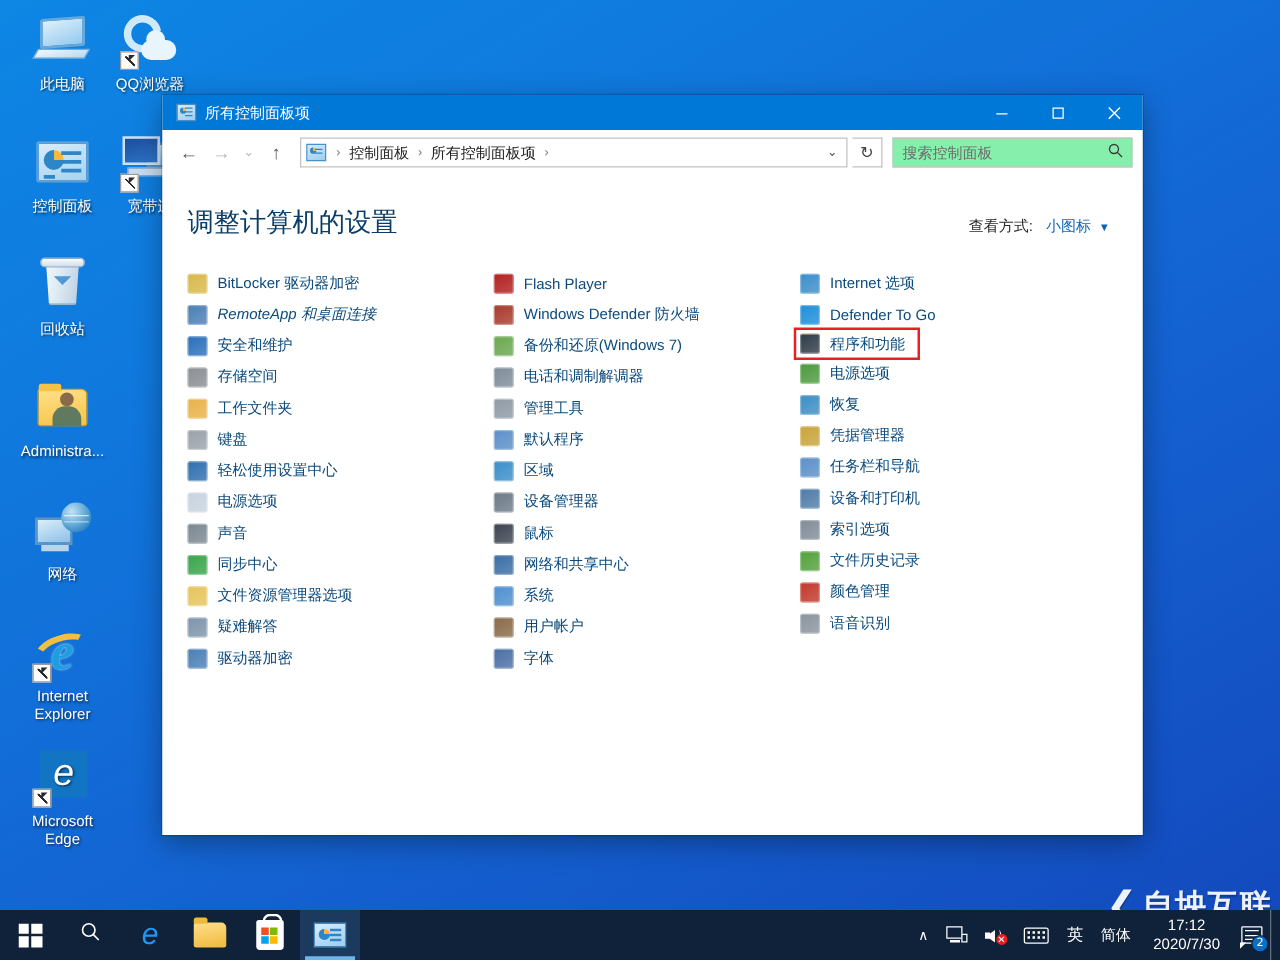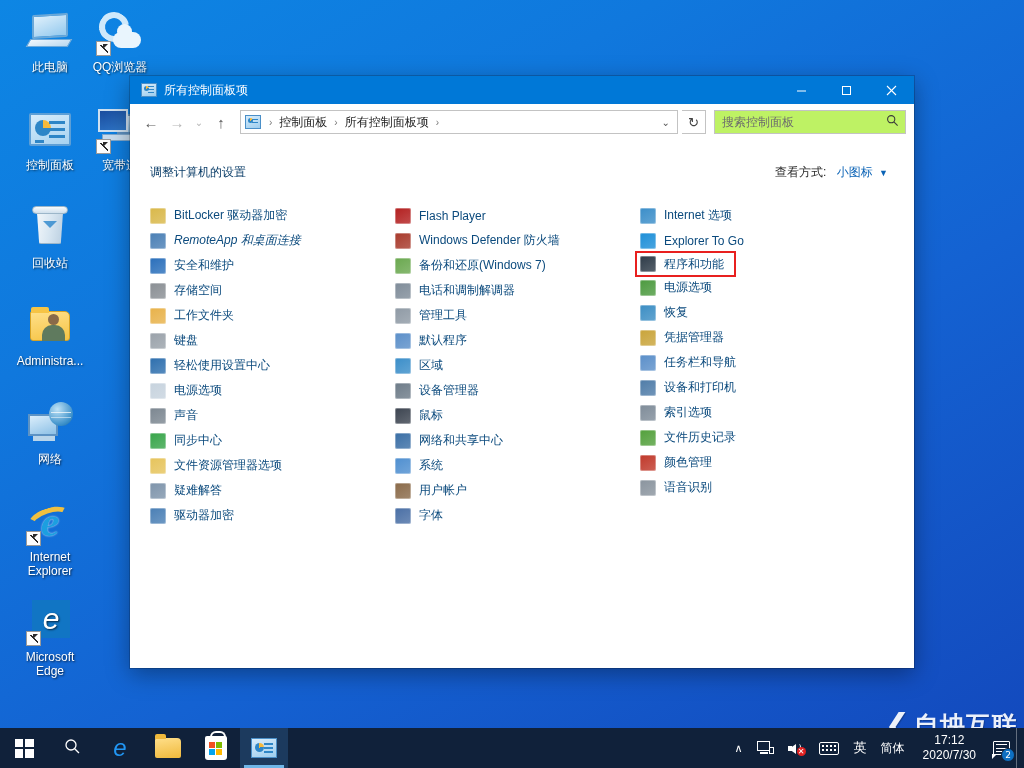--- a/index.html
+++ b/index.html
@@ -340,21 +340,21 @@
     width: 24px; height: 24px;
     border: 1px solid #c3c3c3; border-left: none;
     display: flex; align-items: center; justify-content: center;
     color: #444; font-size: 13px;
     flex: 0 0 auto;
     background: #fff;
   }
   .searchbox {
     width: 192px; height: 24px; margin-left: 8px;
     border: 1px solid #c3c3c3;
-    background: #bef264;
+    background: #86efac;
     display: flex; align-items: center;
     flex: 0 0 auto;
   }
   .searchbox .ph {
     flex: 1 1 auto;
     font-size: 12px; color: #6d6d6d;
     padding-left: 7px;
   }
   .searchbox .mag {
     width: 26px; text-align: center;
@@ -366,21 +366,21 @@
     position: absolute;
     left: 0; right: 0; top: 64px; bottom: 0;
     background: #ffffff;
     overflow: hidden;
   }
   .heading-row {
     display: flex; align-items: baseline;
     padding: 24px 26px 0 20px;
   }
   .page-title {
-    font-size: 12px; color: #0a3d68; font-weight: 400;
+    font-size: 21px; color: #0a3d68; font-weight: 400;
   }
   .viewmode {
     margin-left: auto;
     font-size: 12px; color: #333;
   }
   .viewmode .vm-label { color: #2a2a2a; }
   .viewmode .vm-value { color: #0b63b6; margin-left: 7px; }
   .viewmode .vm-caret { color: #0b63b6; font-size: 9px; margin-left: 3px; }
 
   .items-grid {
@@ -893,21 +893,21 @@
             <span class="cp-label" style="color: rgb(11, 74, 125);">字体</span>
           </div>
         </div>
       <div class="items-col">
           <div class="cp-item">
             <span class="cp-ico" style="background: linear-gradient(150deg, rgb(59, 142, 201), rgba(59, 142, 201, 0.8)); box-shadow: rgba(255, 255, 255, 0.35) 0px 0px 0px 1px inset;"></span>
             <span class="cp-label" style="color: rgb(11, 74, 125);">Internet 选项</span>
           </div>
           <div class="cp-item">
             <span class="cp-ico" style="background: linear-gradient(150deg, rgb(29, 143, 216), rgba(29, 143, 216, 0.8)); box-shadow: rgba(255, 255, 255, 0.35) 0px 0px 0px 1px inset;"></span>
-            <span class="cp-label" style="color: rgb(11, 74, 125);">Explorer To Go</span>
+            <span class="cp-label" style="color: rgb(11, 74, 125);">Defender To Go</span>
           </div>
           <div class="cp-item highlight" style="outline-color: rgb(232, 32, 31);">
             <span class="cp-ico" style="background: linear-gradient(150deg, rgb(46, 59, 72), rgba(46, 59, 72, 0.8)); box-shadow: rgba(255, 255, 255, 0.35) 0px 0px 0px 1px inset;"></span>
             <span class="cp-label" style="color: rgb(11, 74, 125);">程序和功能</span>
           </div>
           <div class="cp-item">
             <span class="cp-ico" style="background: linear-gradient(150deg, rgb(76, 154, 63), rgba(76, 154, 63, 0.8)); box-shadow: rgba(255, 255, 255, 0.35) 0px 0px 0px 1px inset;"></span>
             <span class="cp-label" style="color: rgb(11, 74, 125);">电源选项</span>
           </div>
           <div class="cp-item">

